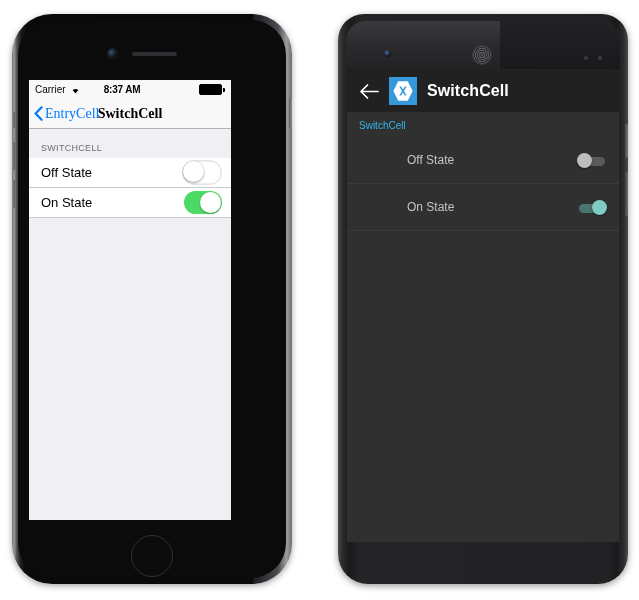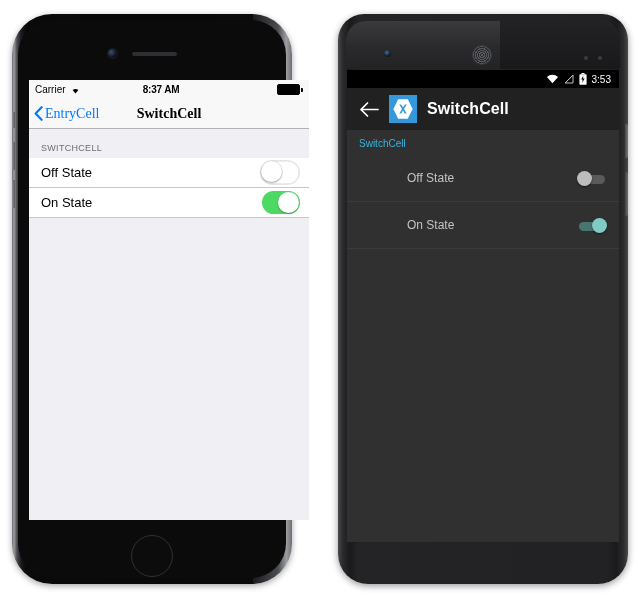--- a/index.html
+++ b/index.html
@@ -69,21 +69,21 @@
   .ip-speaker {
     position: absolute;
     left: 120px; top: 38px;
     width: 45px; height: 4px;
     border-radius: 3px;
     background: #2e2f33;
   }
   .ip-screen {
     position: absolute;
     left: 17px; top: 66px;
-    width: 280px; height: 440px;
+    width: 202px; height: 440px;
     background: #efeff4;
     overflow: hidden;
   }
   .ip-home {
     position: absolute;
     left: 50%;
     transform: translateX(-50%);
     top: 521px;
     width: 40px; height: 40px;
     border-radius: 50%;
@@ -461,41 +461,20 @@
   <div class="and-top-dark"></div>
   <div class="and-camera"></div>
   <div class="and-speaker"></div>
   <div class="and-sensor s1"></div>
   <div class="and-sensor s2"></div>
   <div class="and-btn-power"></div>
   <div class="and-btn-vol"></div>
 
   <div class="and-screen">
 
-    <div class="and-status">
-      <span>
-        <svg width="13" height="10" viewBox="0 0 13 10">
-          <path d="M6.5 9.3 L0.9 3.0 A8 8 0 0 1 12.1 3.0 Z" fill="#fff"></path>
-        </svg>
-      </span>
-      <span>
-        <svg width="10" height="10" viewBox="0 0 10 10">
-          <path d="M9 1 L9 9 L1 9 Z" fill="none" stroke="#bdbdbd" stroke-width="1"></path>
-          <path d="M1.2 9 L9 1.2" stroke="#bdbdbd" stroke-width="1"></path>
-        </svg>
-      </span>
-      <span>
-        <svg width="8" height="12" viewBox="0 0 8 12">
-          <rect x="2.4" y="0" width="3.2" height="1.2" fill="#fff"></rect>
-          <rect x="0.4" y="1.2" width="7.2" height="10.6" rx="0.8" fill="#fff"></rect>
-          <path d="M4.4 2.4 L2.2 6.6 L3.7 6.6 L3.2 9.9 L5.6 5.5 L4.0 5.5 Z" fill="#000"></path>
-        </svg>
-      </span>
-      <span>3:53</span>
-    </div>
 
     <div class="and-appbar">
       <span>
         <svg class="and-back-arrow" width="20" height="17" viewBox="0 0 20 17">
           <path d="M19 8.5 H2 M8.5 2 L2 8.5 L8.5 15" fill="none" stroke="#fff" stroke-width="1.7" stroke-linecap="round" stroke-linejoin="round"></path>
         </svg>
       </span>
       <span class="and-logo">
         <svg width="20" height="22" viewBox="0 0 20 22">
           <polygon points="5.2,1.2 14.8,1.2 19.6,11 14.8,20.8 5.2,20.8 0.4,11" fill="#ffffff"></polygon>

